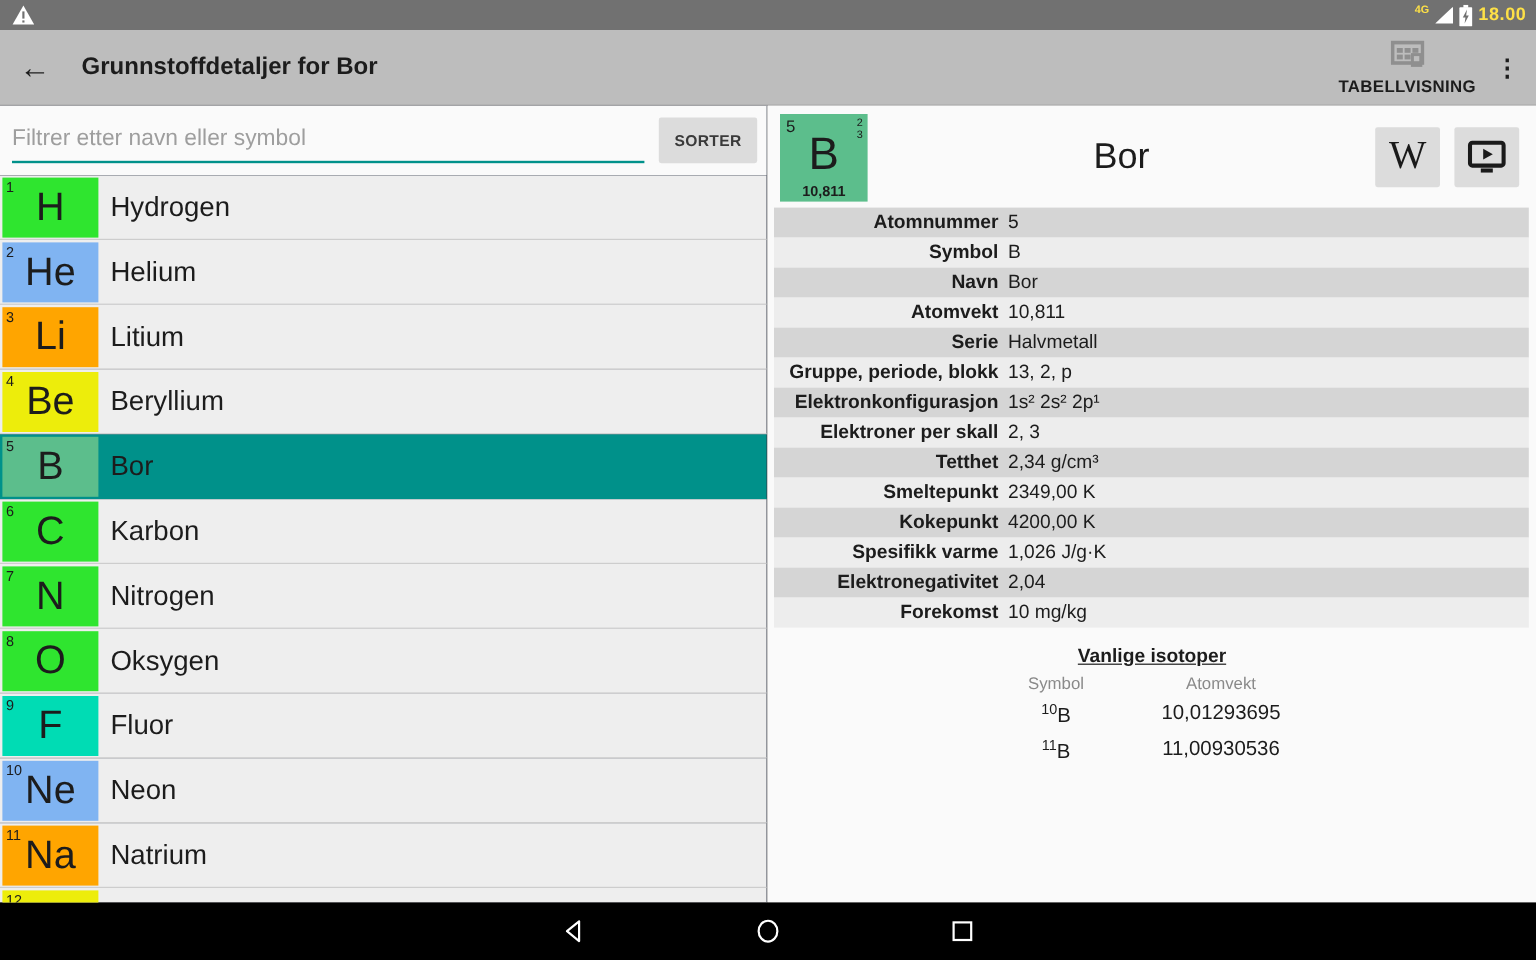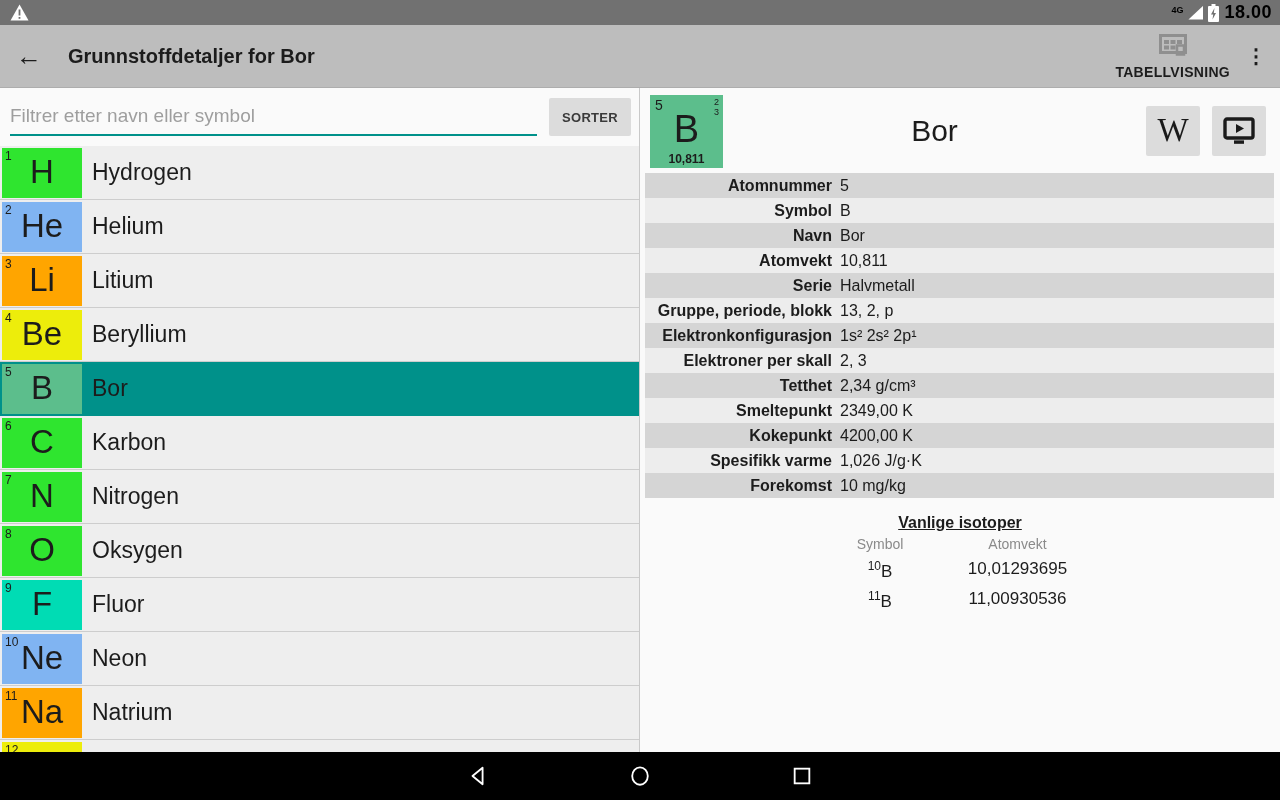--- a/index.html
+++ b/index.html
@@ -1,26 +1,26 @@
 <!DOCTYPE html>
 <html><head>
 <meta charset="utf-8">
 <style>
   * { margin:0; padding:0; box-sizing:border-box; }
   html,body { width:1280px; height:800px; }
   body { font-family:"Liberation Sans", sans-serif; color:#1c1c1c; }
   .screen { width:1280px; height:800px; display:flex; flex-direction:column; background:#FAFAFA; overflow:hidden; }
 
   
-  .status-bar { height:25px; background:#717171; color:#000000; display:flex; align-items:center; flex:0 0 auto; }
+  .status-bar { height:25px; background:#717171; color:#fde047; display:flex; flex:0 0 auto; }
   .sb-left { margin-left:10px; display:flex; align-items:center; }
   .sb-right { margin-left:auto; margin-right:8px; display:flex; align-items:center; gap:5px; }
   .net-label { font-size:9px; font-weight:bold; align-self:flex-start; margin-top:3px; }
   .signal-tri { width:15px; height:14px; background:#fff; clip-path:polygon(100% 0,100% 100%,0 100%); }
-  .sb-time { font-size:18px; font-weight:bold; letter-spacing:.5px; }
+  .sb-time { font-size:15px; font-weight:bold; letter-spacing:.5px; }
 
   
   .app-bar { height:63px; background:#BDBDBD; display:flex; align-items:center; flex:0 0 auto; border-bottom:1px solid #ADADAD; }
   .back-arrow { font-size:26px; margin-left:16px; color:#1c1c1c; line-height:1; cursor:default; }
   .app-title { font-size:20px; font-weight:bold; margin-left:26px; }
   .ab-right { margin-left:auto; display:flex; align-items:center; }
   .tableview-btn { display:flex; align-items:center; gap:6px; cursor:default;flex-direction:column; }
   .tableview-label { font-size:14px; font-weight:bold; letter-spacing:.3px; }
   .overflow-dots { font-size:20px; font-weight:bold; margin:0 14px 0 16px; letter-spacing:0; }
 
@@ -297,20 +297,24 @@
         </div>
         <div class="d-row">
           <span class="d-label">Kokepunkt</span>
           <span class="d-value">4200,00 K</span>
         </div>
         <div class="d-row">
           <span class="d-label">Spesifikk varme</span>
           <span class="d-value">1,026 J/g·K</span>
         </div>
         <div class="d-row">
+          <span class="d-label">Elektronegativitet</span>
+          <span class="d-value">2,04</span>
+        </div>
+        <div class="d-row">
           <span class="d-label">Forekomst</span>
           <span class="d-value">10 mg/kg</span>
         </div>
       </div>
 
       <div class="isotopes">
         <span class="iso-title">Vanlige isotoper</span>
         <div class="iso-grid">
           <span class="iso-head">Symbol</span>
           <span class="iso-head">Atomvekt</span>

